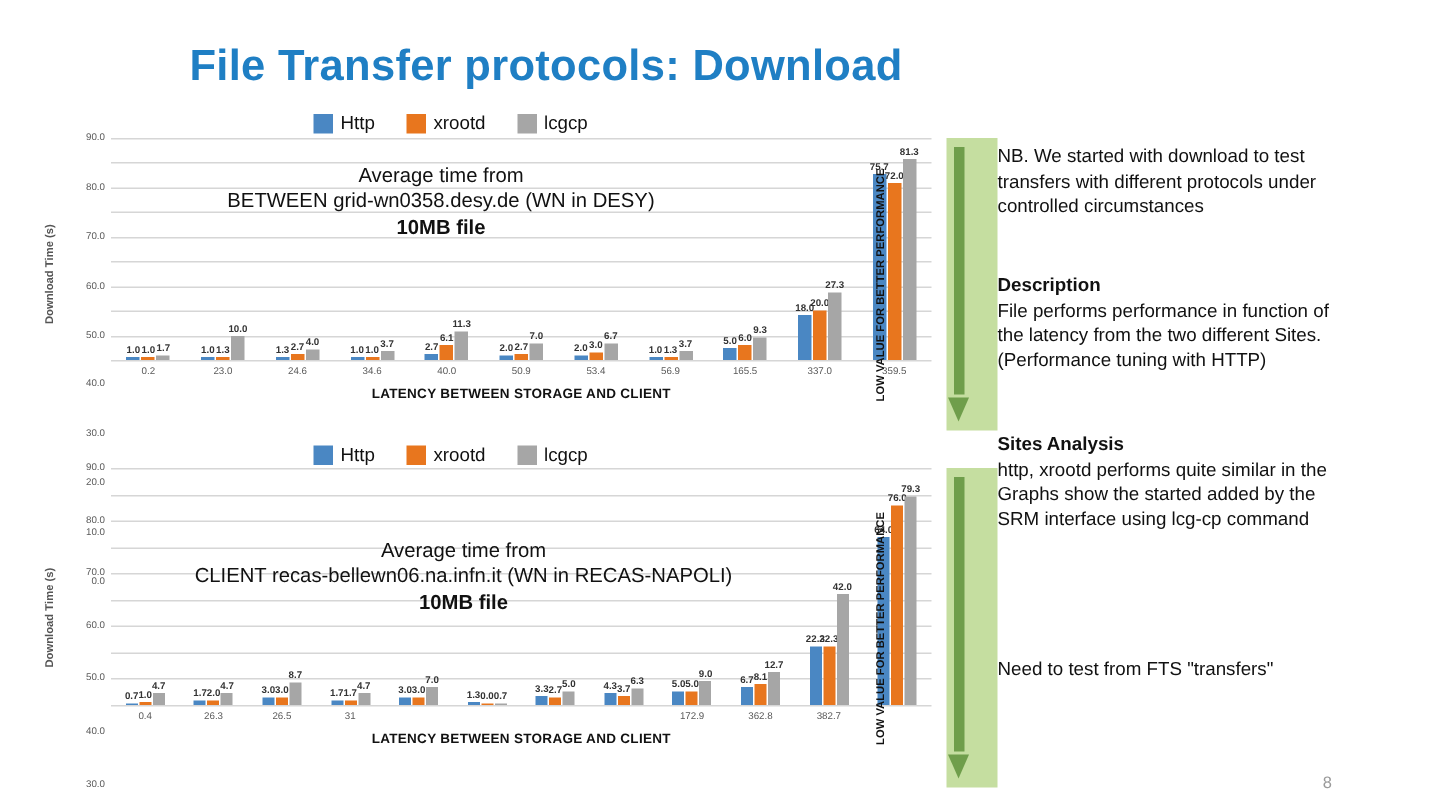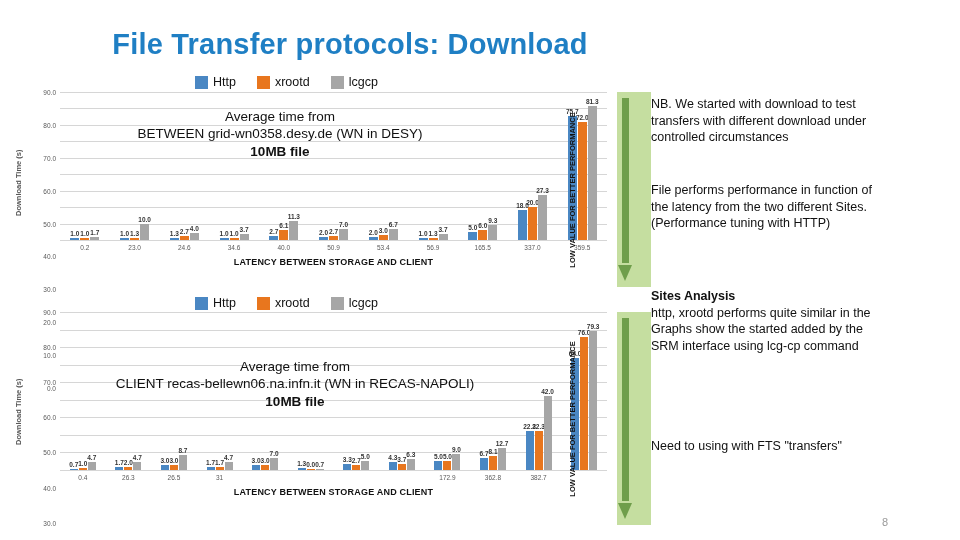--- a/index.html
+++ b/index.html
@@ -1,21 +1,21 @@
 <!DOCTYPE html>
 <html><head>
 <meta charset="utf-8">
 <style>
   html,body{margin:0;padding:0;}
   body{
     width:960px;height:540px;background:#ffffff;overflow:hidden;
     font-family:"Liberation Sans", sans-serif;color:#000;
     position:relative;
   }
-  .slide{position:absolute;inset:0;}
+  .slide{position:absolute;inset:0;margin-left:14px;}
 
   
   .title{
     position:absolute;left:0;top:28px;width:700px;text-align:center;
     font-size:29px;font-weight:bold;color:#1f7fc4;letter-spacing:.2px;
     white-space:nowrap;
   }
 
   
   .legend{
@@ -561,35 +561,36 @@
     <div class="atext">LOW VALUE FOR BETTER PERFORMANCE</div>
   </div>
   <div class="arrowband" id="band2" style="left:617px;top:312px;height:213px;">
     <div class="shaft"></div>
     <div class="head" style="bottom:6px;"></div>
     <div class="atext">LOW VALUE FOR BETTER PERFORMANCE</div>
   </div>
 
   <div class="rtext" id="rtext-nb" style="left:651px;top:96px;width:295px;">
       <p>NB. We started with download to test</p>
-      <p>transfers with different download under</p>
+      <p>transfers with different protocols under</p>
       <p>controlled circumstances</p>
     </div>
 
   <div class="rtext" id="rtext-desc" style="left:651px;top:182px;width:295px;">
+      <p class="hd">Description</p>
       <p>File performs performance in function of</p>
       <p>the latency from the two different Sites.</p>
       <p>(Performance tuning with HTTP)</p>
     </div>
 
   <div class="rtext" id="rtext-analysis" style="left:651px;top:288px;width:295px;">
       <p class="hd">Sites Analysis</p>
       <p>http, xrootd performs quite similar in the</p>
       <p>Graphs show the started added by the</p>
       <p>SRM interface using lcg-cp command</p>
     </div>
 
   <div class="rtext" id="rtext-footer" style="left:651px;top:438px;width:295px;">
-      <p>Need to using with FTS "transfers"</p>
+      <p>Need to test from FTS "transfers"</p>
     </div>
 
   <div class="pagenum">8</div>
 </div>
 
 </body></html>

